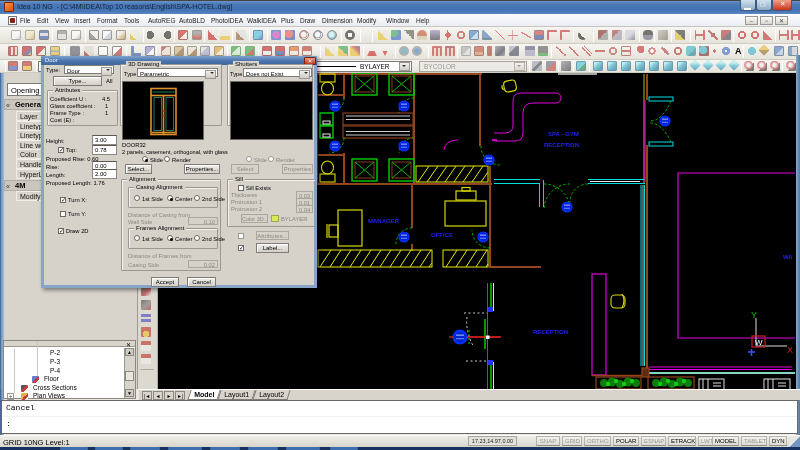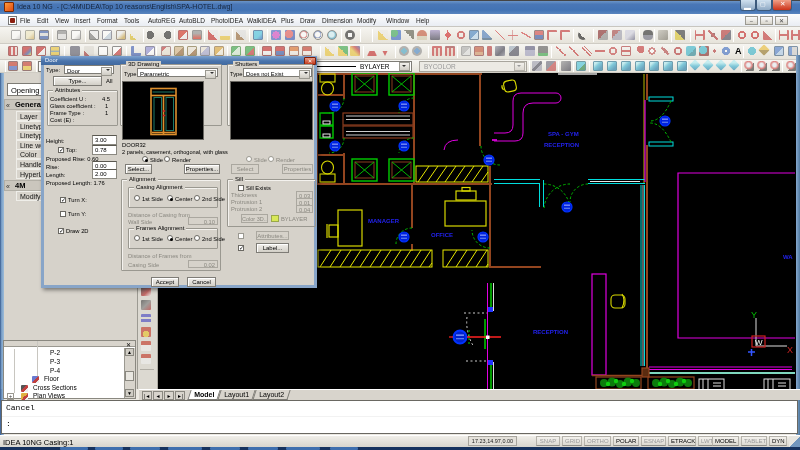--- a/index.html
+++ b/index.html
@@ -597,21 +597,21 @@
   <span class="tab" style="left:115px"><span class="tabtxt">Layout2</span></span>
 </div>
 <div class="abs" id="cmdbox">
   <div class="abs" id="cmdl1">Cancel</div>
   <div class="abs" id="cmddiv"></div>
   <div class="abs" id="cmdl2">:</div>
 </div>
 <div class="abs" id="statusbar"></div>
 
 <div id="stbtns" style="position:absolute;left:0;top:435px;width:800px;height:13px">
-  <span class="abs" id="sbtext">IDEA 10NG Casing:1</span>
+  <span class="abs" id="sbtext">GRID 10NG Level:1</span>
   <span class="abs" id="coords">17.23,14.97,0.00</span>
   <span class="stbtn off" style="left:536px;width:24px">SNAP</span>
   <span class="stbtn off" style="left:562px;width:20px">GRID</span>
   <span class="stbtn off" style="left:584px;width:27px">ORTHO</span>
   <span class="stbtn on" style="left:613px;width:26px">POLAR</span>
   <span class="stbtn off" style="left:641px;width:25px">ESNAP</span>
   <span class="stbtn on" style="left:668px;width:28px">ETRACK</span>
   <span class="stbtn off" style="left:698px;width:18px">LWT</span>
   <span class="stbtn on" style="left:712px;width:27px">MODEL</span>
   <span class="stbtn off" style="left:741px;width:26px">TABLET</span>

